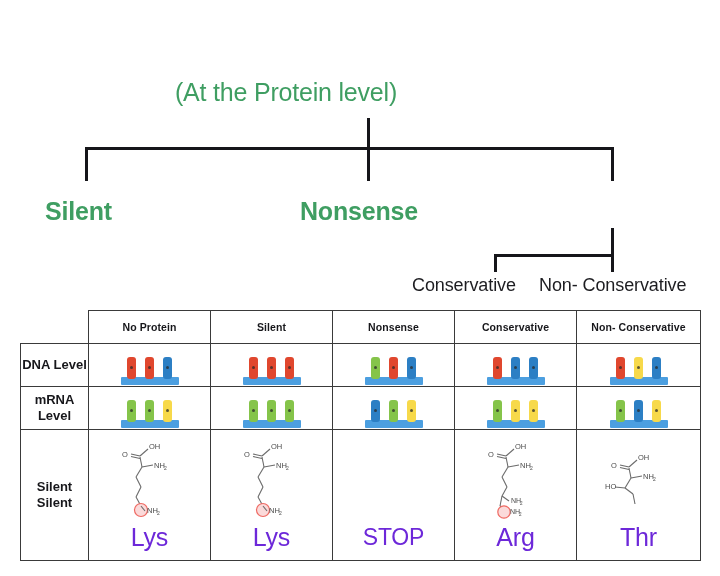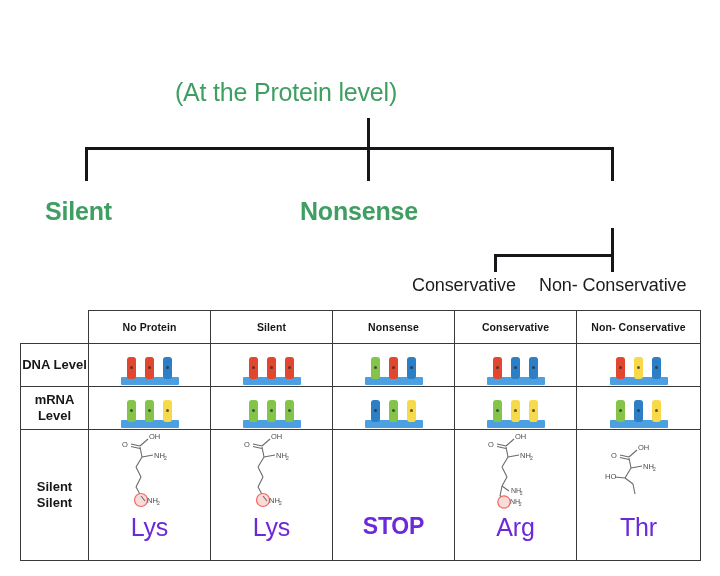--- a/index.html
+++ b/index.html
@@ -81,27 +81,27 @@
   .c-red{background:#e0472e;}
   .c-blue{background:#2c7fc4;}
   .c-green{background:#85c44a;}
   .c-yellow{background:#f7d94a;}
   .nick{
     position:absolute;width:3px;height:3px;background:#2a2a2a;border-radius:50%;
     left:3px;top:9px;opacity:.75;
   }
 
   
-  .protcell{display:flex;flex-direction:column;align-items:center;height:128px;}
+  .protcell{display:flex;flex-direction:column;align-items:center;justify-content:center;height:128px;}
   .struct{height:82px;display:flex;align-items:center;justify-content:center;}
   .aa{
     font-size:25px;color:#6d28d9;margin-top:2px;letter-spacing:-0.2px;
     line-height:1;
   }
-  .aa.stop{font-weight:bold;font-size:23px;}
+  .aa.stop{font-weight:normal;font-size:23px;}
 </style>
 </head>
 <body>
 
 <div id="root">
 
   <div class="subtitle">(At the Protein level)</div>
 
   <div class="ln stem-root"></div>
   <div class="ln bar-main"></div>

